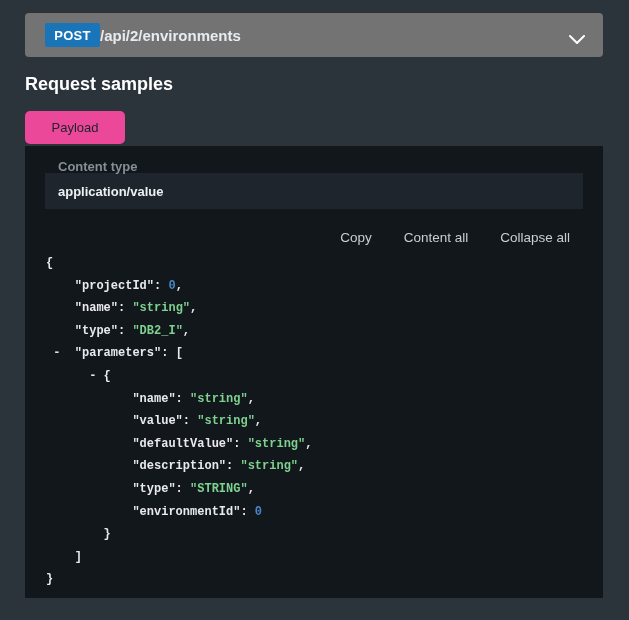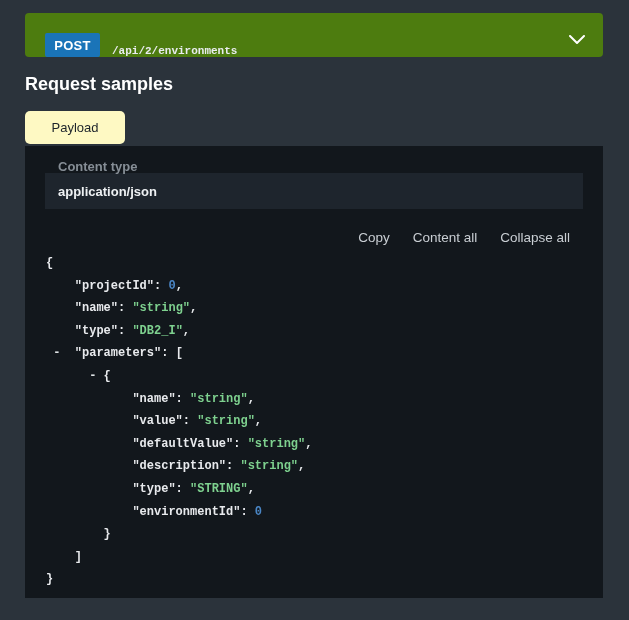--- a/index.html
+++ b/index.html
@@ -8,55 +8,55 @@
     background:#2b333b;
     font-family:"Liberation Sans", sans-serif;
     position:relative;
     overflow:hidden;
   }
 
   
   .endpoint-bar {
     position:absolute; left:25px; top:13px;
     width:578px; height:44px;
-    background:#4d7c0f;
+    background:#737373;
     border-radius:4px;
-    display:flex; align-items:flex-end;
+    display:flex; align-items:center;
     cursor:pointer;
   }
   .method-badge {
     margin-left:20px;
     width:55px; height:24px;
     background:#1a74b8;
     border-radius:2px;
     color:#ffffff;
     font-size:13px; font-weight:bold;
     display:flex; align-items:center; justify-content:center;
     letter-spacing:0.3px;
   }
   .endpoint-path {
-    margin-left:12px;
-    font-family:Liberation Mono, monospace;
-    font-size:11px; font-weight:bold;
+    margin-left:0;
+    font-family:Liberation Sans, sans-serif;
+    font-size:15px; font-weight:bold;
     color:#e9ecef;
   }
   .chevron { position:absolute; right:18px; top:18px; }
 
   
   .section-title {
     position:absolute; left:25px; top:74px;
     font-size:18px; font-weight:bold;
     color:#ffffff;
   }
 
   
   .tab {
     position:absolute; left:25px; top:111px;
     width:100px; height:33px;
-    background:#fef9c3;
+    background:#ec4899;
     border-radius:5px;
     display:flex; align-items:center; justify-content:center;
     font-size:13px; color:#1d242b;
     cursor:pointer;
   }
 
   
   .code-panel {
     position:absolute; left:25px; top:146px;
     width:578px; height:452px;
@@ -74,21 +74,21 @@
     background:#1e252d;
     display:flex; align-items:center;
   }
   .ct-value {
     padding-left:13px;
     font-size:13px; font-weight:bold;
     color:#eef1f3;
   }
   .actions {
     position:absolute; right:33px; top:84px;
-    display:flex; gap:23px;
+    display:flex; gap:32px;
   }
   .action-btn {
     background:none; border:none;
     font-family:"Liberation Sans", sans-serif;
     font-size:13.5px; color:#c9ced3;
     cursor:pointer; padding:0;
   }
 
   
   .code {
@@ -119,21 +119,21 @@
 
 <div class="section-title">Request samples</div>
 
 <div class="tab">
   <span>Payload</span>
 </div>
 
 <div class="code-panel">
   <div class="ct-label">Content type</div>
   <div class="ct-band">
-    <span class="ct-value">application/json</span>
+    <span class="ct-value">application/value</span>
   </div>
 
   <div class="actions">
     <button class="action-btn">Copy</button>
     <button class="action-btn">Content all</button>
     <button class="action-btn">Collapse all</button>
   </div>
 
   <div class="code"><div class="code-line"><span class="tok-text">{</span></div><div class="code-line"><span class="tok-text">    "projectId": </span><span class="tok-number">0</span><span class="tok-text">,</span></div><div class="code-line"><span class="tok-text">    "name": </span><span class="tok-string">"string"</span><span class="tok-text">,</span></div><div class="code-line"><span class="tok-text">    "type": </span><span class="tok-string">"DB2_I"</span><span class="tok-text">,</span></div><div class="code-line"><span class="tok-text"> </span><span class="tok-toggle">-</span><span class="tok-text">  "parameters": [</span></div><div class="code-line"><span class="tok-text">      </span><span class="tok-toggle">-</span><span class="tok-text"> {</span></div><div class="code-line"><span class="tok-text">            "name": </span><span class="tok-string">"string"</span><span class="tok-text">,</span></div><div class="code-line"><span class="tok-text">            "value": </span><span class="tok-string">"string"</span><span class="tok-text">,</span></div><div class="code-line"><span class="tok-text">            "defaultValue": </span><span class="tok-string">"string"</span><span class="tok-text">,</span></div><div class="code-line"><span class="tok-text">            "description": </span><span class="tok-string">"string"</span><span class="tok-text">,</span></div><div class="code-line"><span class="tok-text">            "type": </span><span class="tok-string">"STRING"</span><span class="tok-text">,</span></div><div class="code-line"><span class="tok-text">            "environmentId": </span><span class="tok-number">0</span></div><div class="code-line"><span class="tok-text">        }</span></div><div class="code-line"><span class="tok-text">    ]</span></div><div class="code-line"><span class="tok-text">}</span></div></div>
 </div>

